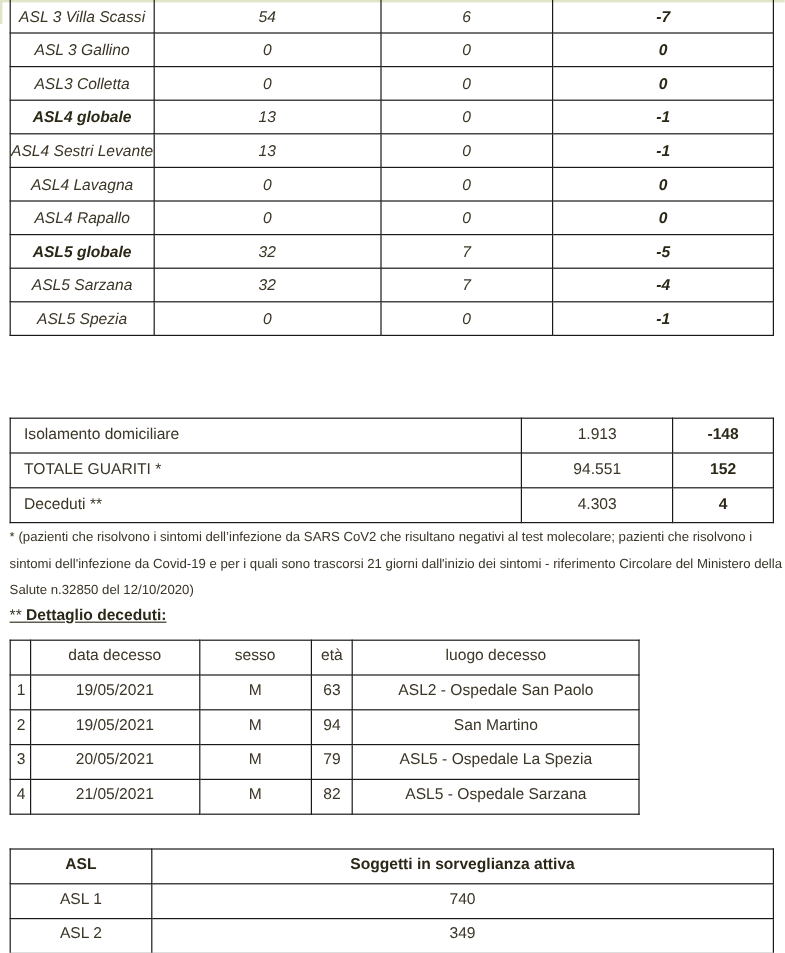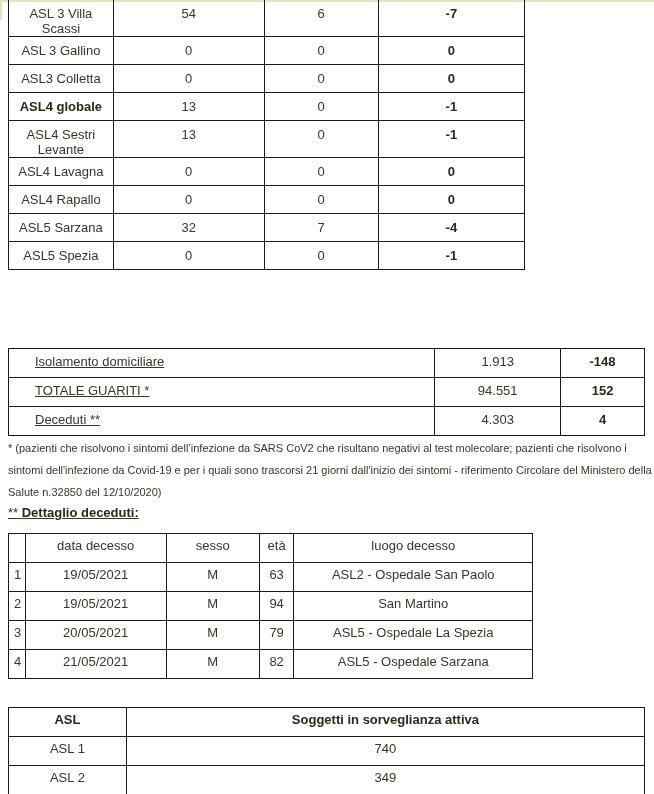--- a/index.html
+++ b/index.html
@@ -9,28 +9,28 @@
     position:relative;
   }
   .topbar { position:absolute; left:0; top:0; width:654px; height:2px; background:#dfe6c8; }
   .leftbar { position:absolute; left:0; top:0; width:2px; height:20px; background:#dfe6c8; }
   table { border-collapse:collapse; position:absolute; }
   td, th { border:1px solid #1a1a1a; padding:0; font-weight:normal; }
   .c { text-align:center; }
   .b { font-weight:bold; color:#2c2818; }
 
   
-  #t1 { left:8px; top:-1px; width:517px; }
+  #t1 { left:8px; top:-1px; width:637px;font-style:italic; }
   #t1 td { height:28px; vertical-align:top; padding-top:6px; box-sizing:border-box; }
   #t1 col.c1 { width:120px; } #t1 col.c2 { width:189px; } #t1 col.c3 { width:144px; } #t1 col.c4 { width:184px; }
 
   
   #t2 { left:8px; top:348px; width:637px; }
   #t2 td { height:29px; vertical-align:top; padding-top:5px; box-sizing:border-box; }
-  #t2 td.l { padding-left:26px;text-decoration:underline; }
+  #t2 td.l { padding-left:11px; }
   #t2 col.c1 { width:427px; } #t2 col.c2 { width:126px; } #t2 col.c3 { width:84px; }
 
   .note { position:absolute; left:8px; top:437px; width:644px; line-height:22px; font-size:11px; }
   .note2 { position:absolute; left:8px; top:505px; font-size:13px;text-decoration:underline; }
 
   
   #t3 { left:8px; top:533px; width:525px; }
   #t3 td { height:29px; vertical-align:top; padding-top:4px; box-sizing:border-box; }
   #t3 td.n { padding-left:5px; }
   #t3 col.c1 { width:18px; } #t3 col.c2 { width:166px; } #t3 col.c3 { width:113px; }
@@ -89,20 +89,26 @@
         <td class="c">ASL4 Lavagna</td>
         <td class="c">0</td>
         <td class="c">0</td>
         <td class="c b">0</td>
       </tr>
       <tr>
         <td class="c">ASL4 Rapallo</td>
         <td class="c">0</td>
         <td class="c">0</td>
         <td class="c b">0</td>
+      </tr>
+      <tr>
+        <td class="c b">ASL5 globale</td>
+        <td class="c">32</td>
+        <td class="c">7</td>
+        <td class="c b">-5</td>
       </tr>
       <tr>
         <td class="c">ASL5 Sarzana</td>
         <td class="c">32</td>
         <td class="c">7</td>
         <td class="c b">-4</td>
       </tr>
       <tr>
         <td class="c">ASL5 Spezia</td>
         <td class="c">0</td>

